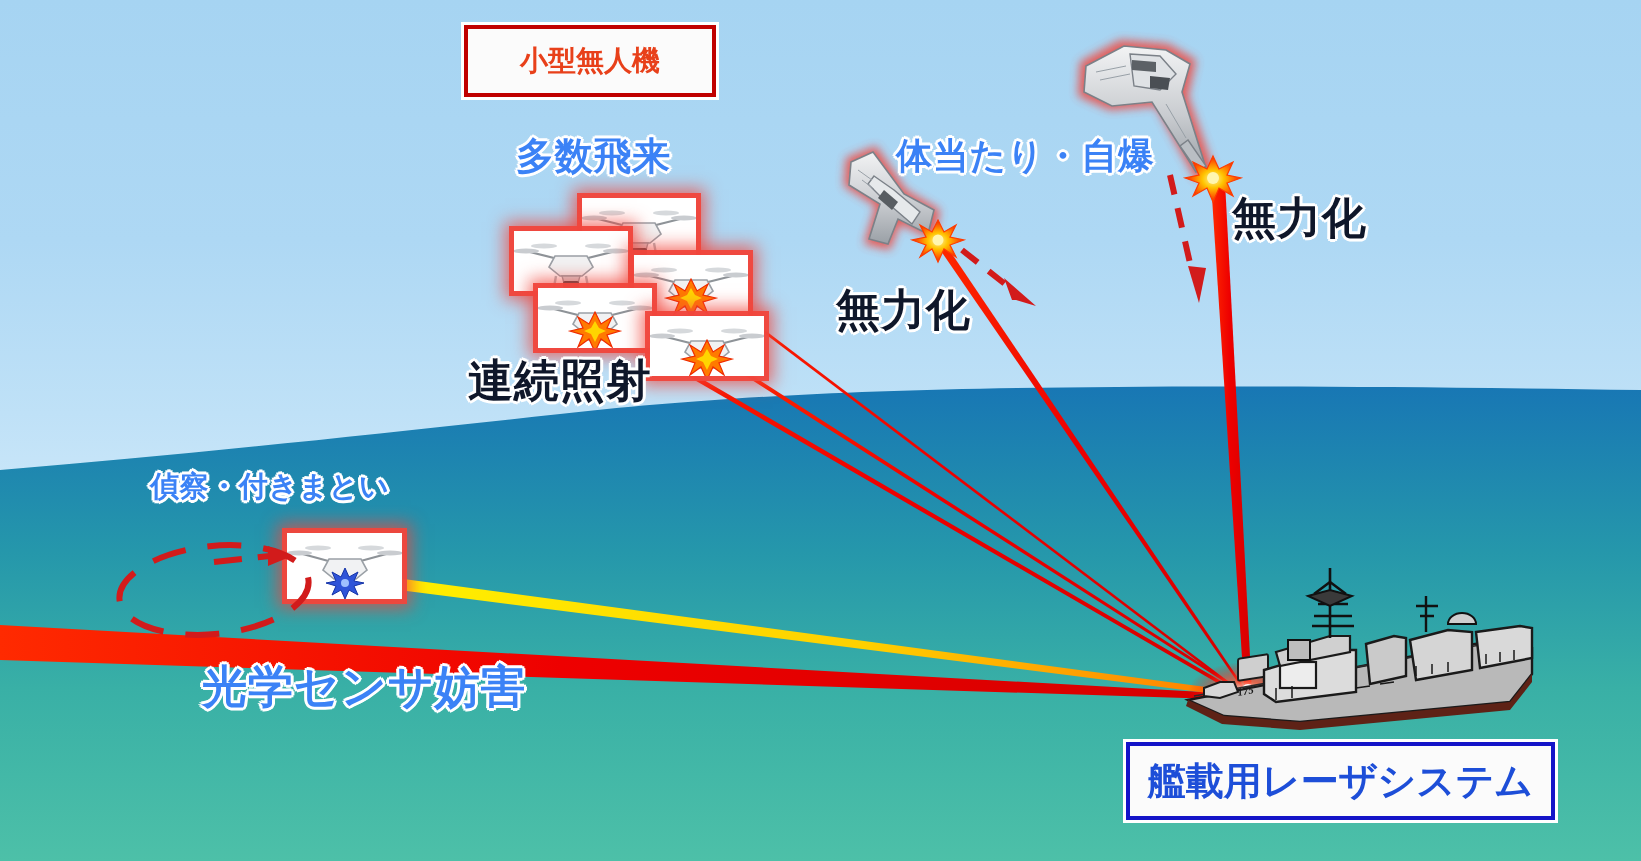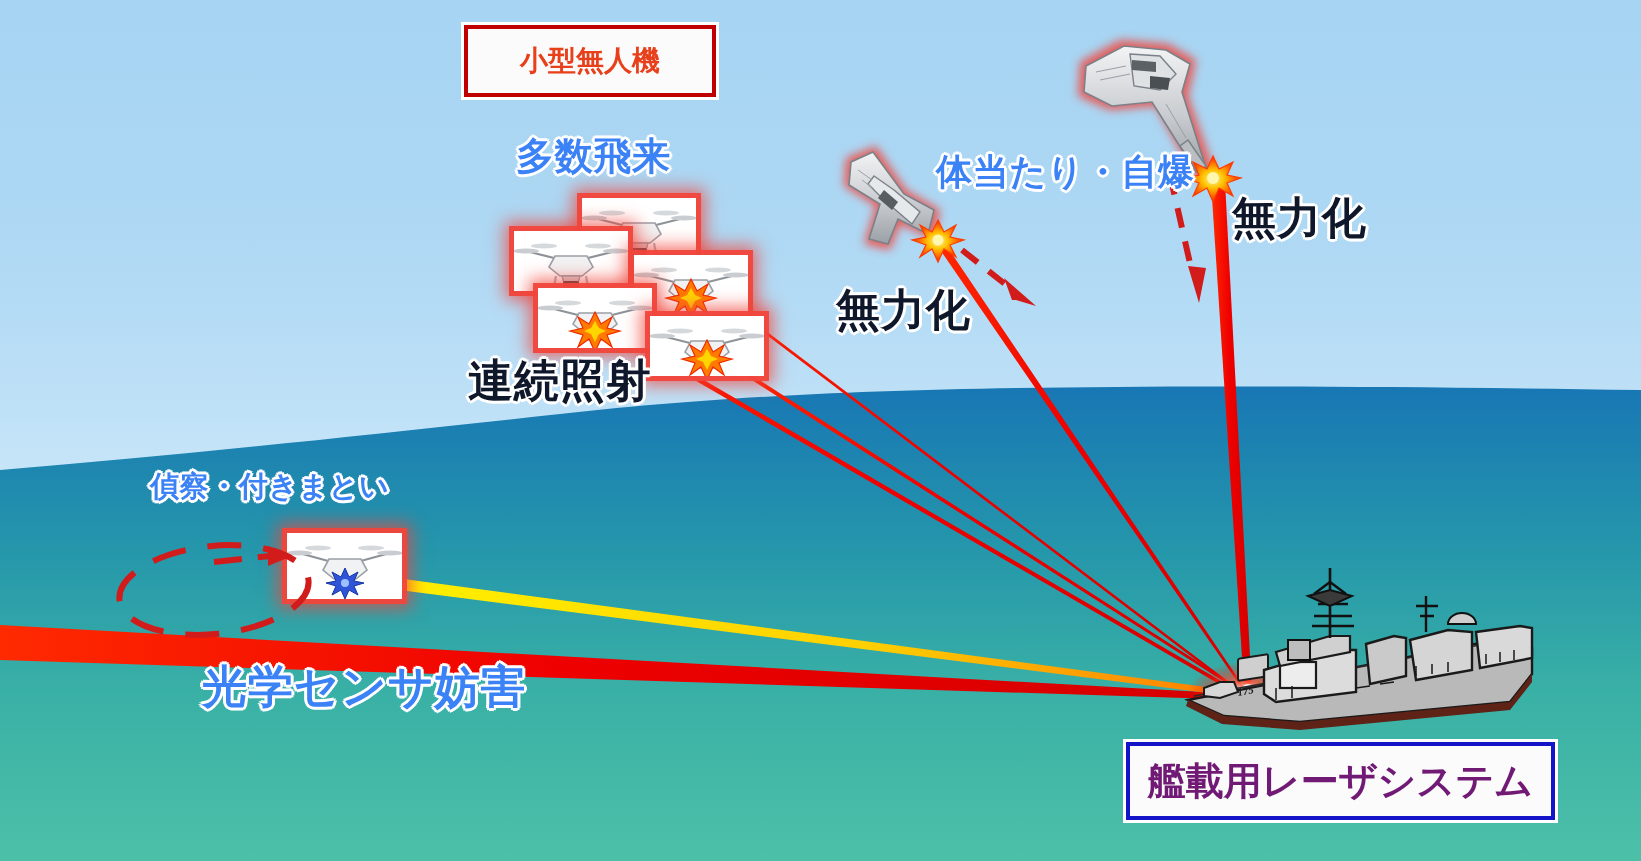--- a/index.html
+++ b/index.html
@@ -102,21 +102,21 @@
     justify-content: center;
     line-height: 1;
   }
   .box-red {
     border: 4px solid #c00000;
     color: #e8401a;
     box-shadow: 0 0 0 3px #ffffff;
   }
   .box-blue {
     border: 4px solid #1414c8;
-    color: #701a75;
+    color: #1d4ed8;
     box-shadow: 0 0 0 3px #ffffff;
   }
 
   
   .drone-card {
     position: absolute;
     background: #ffffff;
     box-shadow:
       0 0 0 5px rgba(240,70,60,0.95),
       0 0 16px 9px rgba(240,70,60,0.75);
@@ -412,21 +412,21 @@
   </div>
 
   <div class="boxed box-blue" style="left:1126px; top:742px; width:421px; height:70px; font-size:38px;">
     <span>艦載用レーザシステム</span>
   </div>
 
   <div class="lbl lbl-orange" style="left:516px; top:137px; font-size:38px;">多数飛来</div>
 
   <div class="lbl lbl-darkred" style="left:468px; top:358px; font-size:45px;text-align:center;">連続照射</div>
 
-  <div class="lbl lbl-orange" style="left:936px; top:138px; font-size:36px;margin-top:16px;">体当たり・自爆</div>
+  <div class="lbl lbl-orange" style="left:896px; top:138px; font-size:36px;">体当たり・自爆</div>
 
   <div class="lbl lbl-darkred" style="left:836px; top:288px; font-size:44px;">無力化</div>
 
   <div class="lbl lbl-darkred" style="left:1232px; top:196px; font-size:44px;">無力化</div>
 
   <div class="lbl lbl-orange" style="left:150px; top:472px; font-size:29px;">偵察・付きまとい</div>
 
   <div class="lbl lbl-blue" style="left:202px; top:664px; font-size:45px;">光学センサ妨害</div>
 
 </div>

